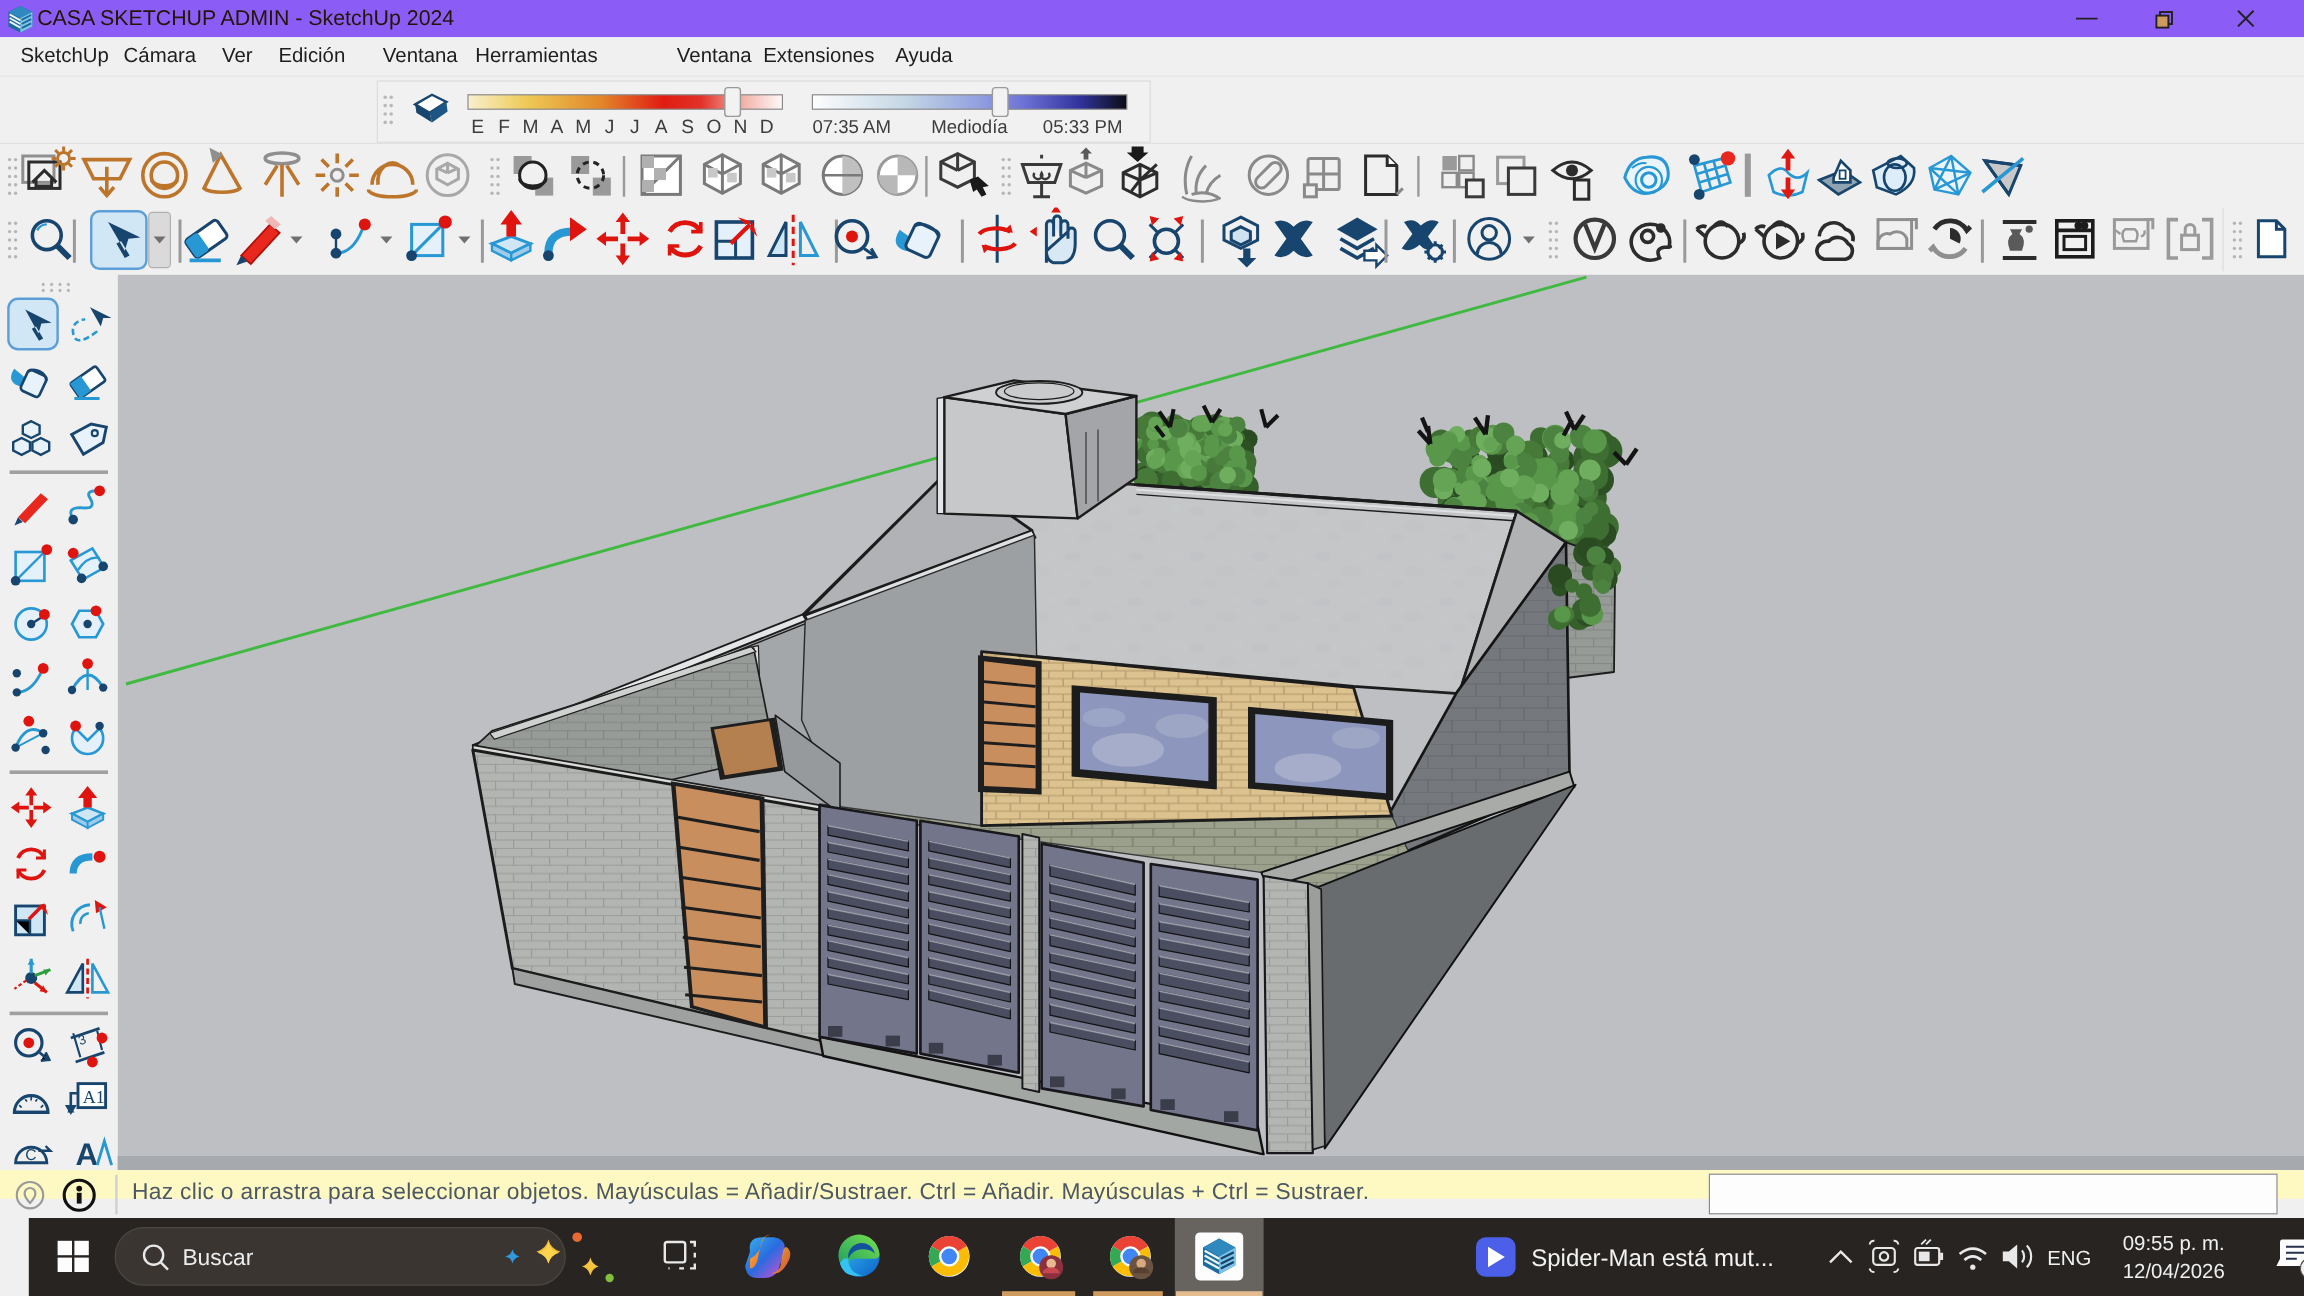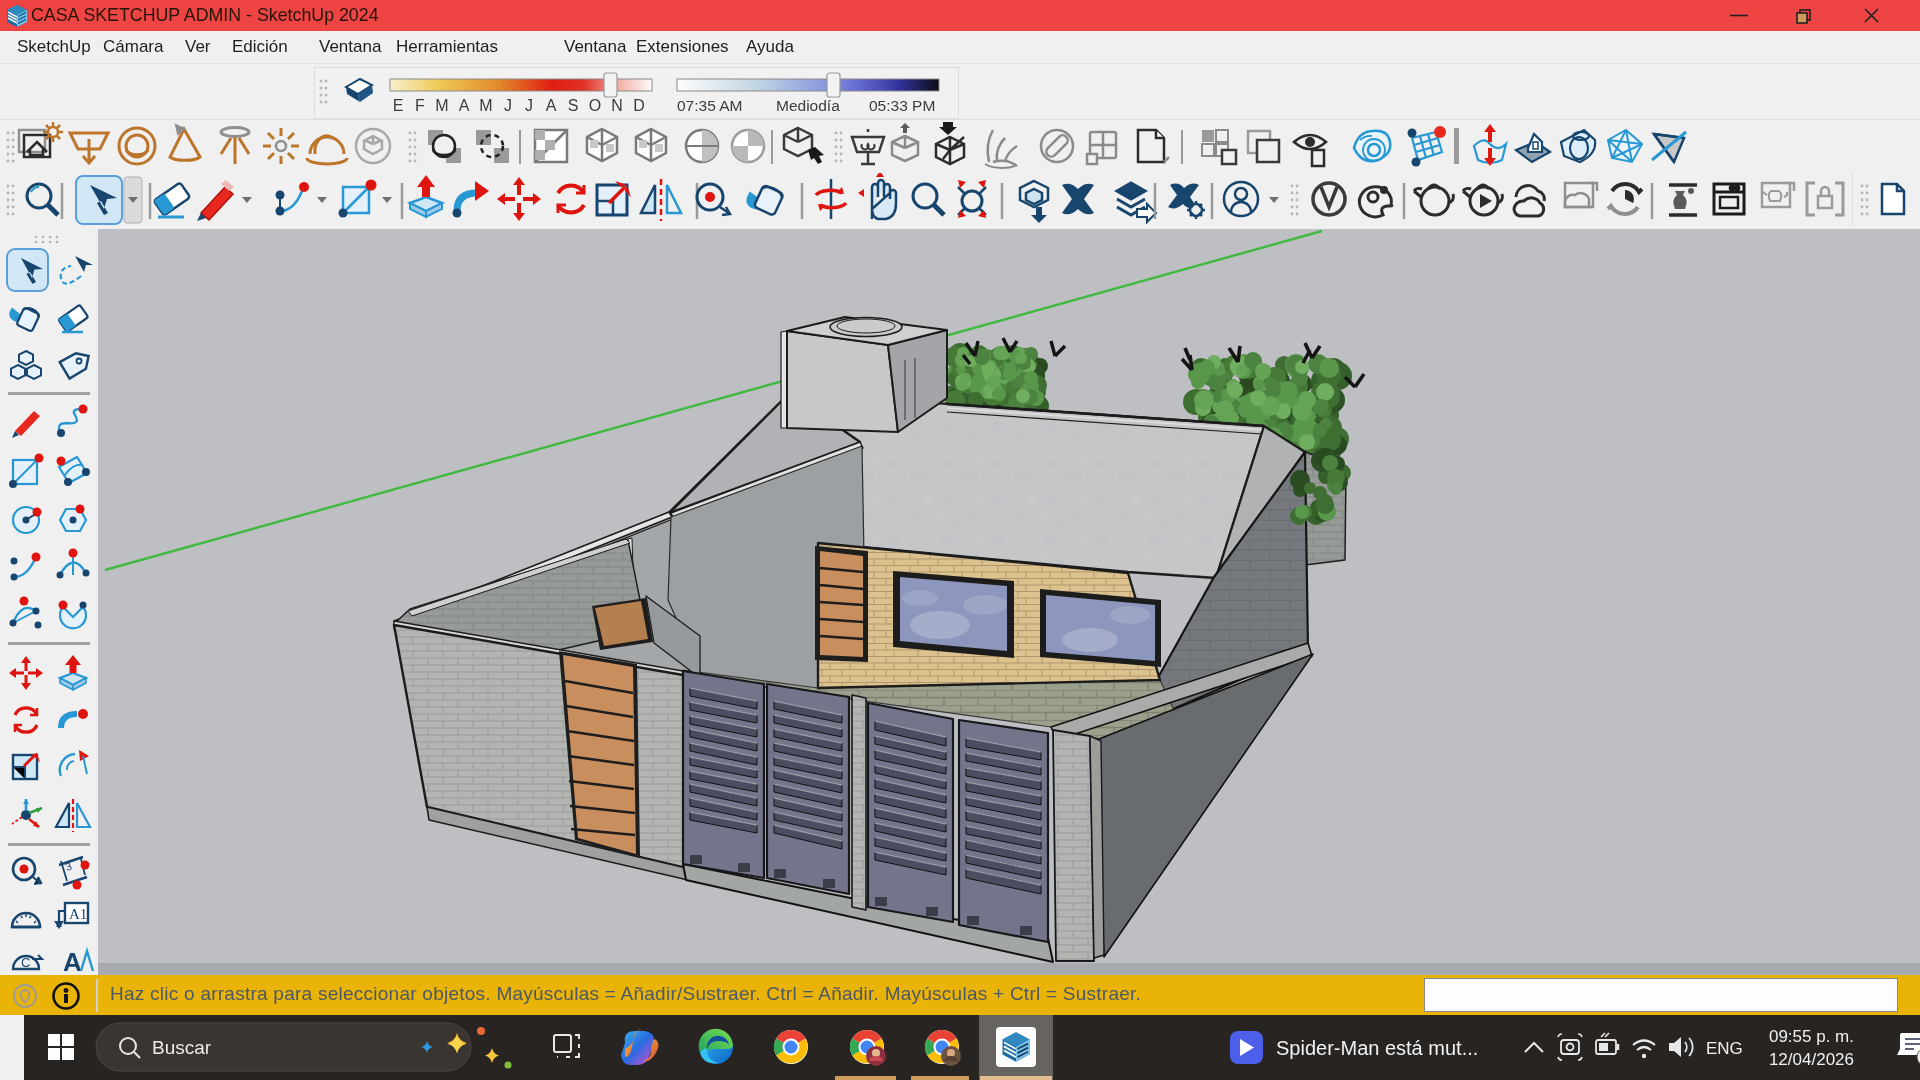--- a/index.html
+++ b/index.html
@@ -1,41 +1,41 @@
 <!DOCTYPE html>
 <html><head>
 <meta charset="utf-8">
 <style>
 * { margin:0; padding:0; box-sizing:border-box; }
 html,body { width:1920px; height:1080px; overflow:hidden; font-family:"Liberation Sans", sans-serif; }
 #root { position:absolute; left:0; top:0; width:1920px; height:1080px; background:#f0f0f0; }
 .abs { position:absolute; }
 
 
-#titlebar { left:0; top:0; width:1920px; height:31px; background:#ef4444; color:#241607; font-size:17.8px; line-height:31px; }
+#titlebar { left:0; top:0; width:1920px; height:31px; background:#8b5cf6; color:#241607; font-size:17.8px; line-height:31px; }
 #titletext { position:absolute; left:31px; top:0; }
 
 
 #menubar { left:0; top:31px; width:1920px; height:33px; background:#f0f0f0; color:#1e1e1e; font-size:17px; border-bottom:1px solid #e2e2e2;}
 .mi { position:absolute; top:6px; }
 
 
 #shadowrow { left:0; top:64px; width:1920px; height:56px; background:#f0f0f0; border-bottom:1px solid #e0e0e0;}
 #shadowpanel { position:absolute; left:314px; top:3px; width:645px; height:52px; background:#f1f1f2; border:1px solid #dcdcdc; }
 
 
 #toolrow1 { left:0; top:120px; width:1920px; height:53px; background:#f0f0f0; }
 #toolrow2 { left:0; top:173px; width:1920px; height:54px; background:#f0f0f0; }
 
 
 #lefttools { left:0; top:227px; width:98px; height:748px; background:#f0f0f0; }
 #vpstrip { left:98px; top:963px; width:1822px; height:12px; background:#a6a9ad; }
 
 
-#statusbar { left:0; top:975px; width:1920px; height:40px; background:#eab308; color:#4c5866; font-size:19px; letter-spacing:0.25px;text-align:center; }
+#statusbar { left:0; top:975px; width:1920px; height:24px; background:#fef9c3; color:#4c5866; font-size:19px; letter-spacing:0.25px;text-align:center; }
 #measurebox { position:absolute; left:1424px; top:3px; width:474px; height:34px; background:#fdfdfd; border:1px solid #8a8a8a; }
 
 
 #taskbar { left:0; top:1015px; width:1920px; height:65px; background:#282421; color:#eee;margin-left:24px; }
 </style>
 </head>
 <body>
 <div id="root">
   <svg id="vpsvg" class="abs" style="left:0;top:0" width="1920" height="1080" viewBox="0 0 1920 1080">
     <defs>

